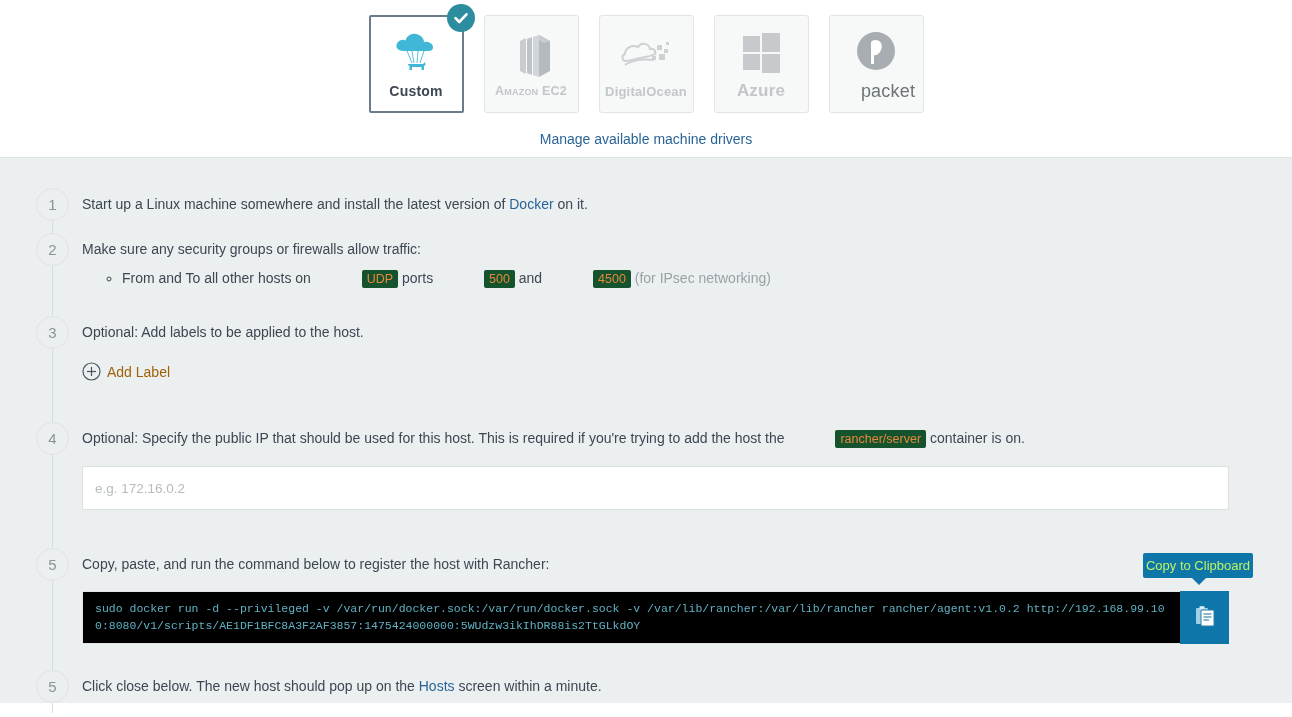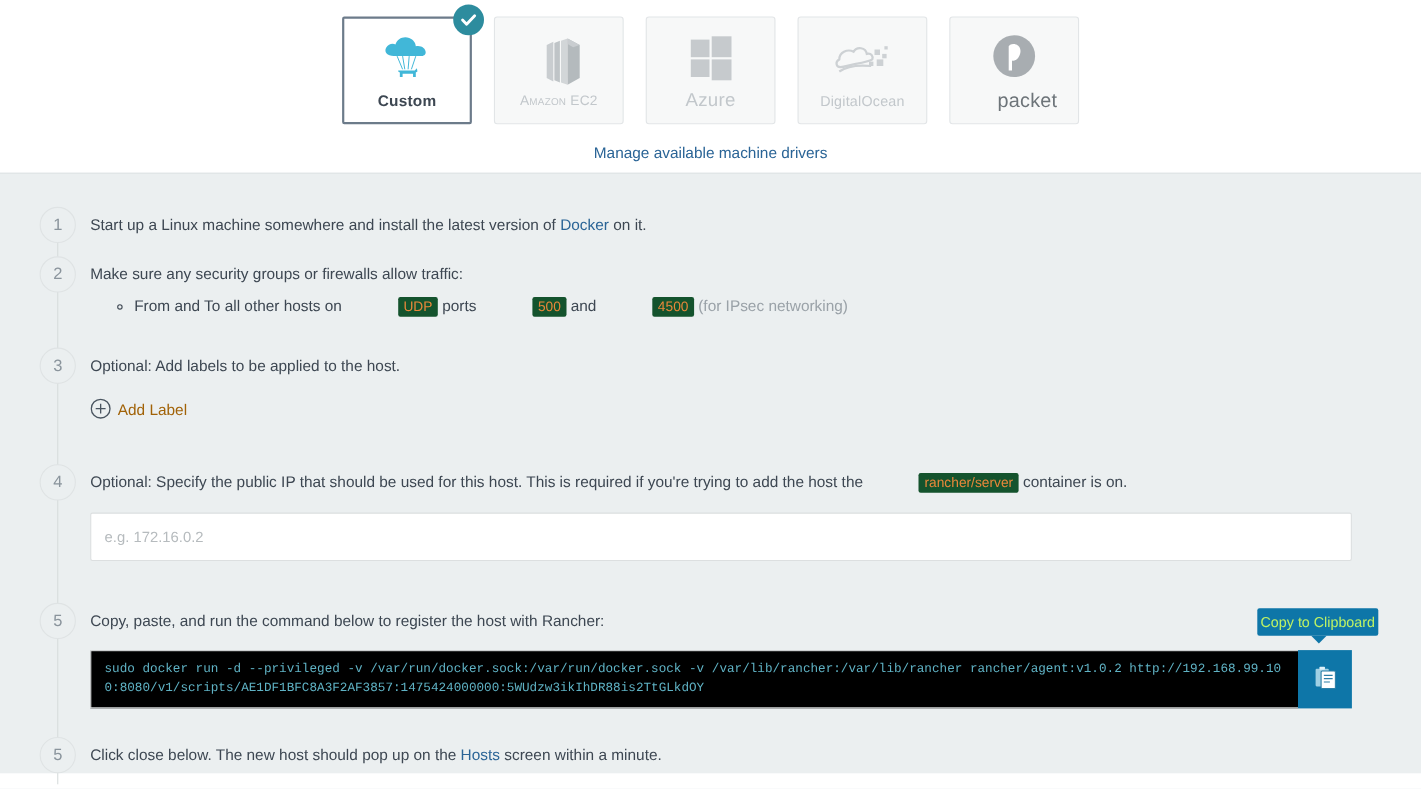--- a/index.html
+++ b/index.html
@@ -24,21 +24,21 @@
     padding-bottom: 10px;
   }
   .driver-row {
     display: flex;
     justify-content: center;
     align-items: flex-start;
     gap: 20px;
   }
   .driver-tile {
     position: relative;
-    width: 118px;
+    width: 95px;
     height: 98px;
     border: 1px solid #d8dcde;
     border-radius: 3px;
     background: #ffffff;
     display: flex;
     flex-direction: column;
     align-items: center;
     justify-content: center;
     box-sizing: border-box;
     cursor: pointer;
@@ -60,21 +60,21 @@
   }
   .tile-label {
     font-size: 14px;
     font-weight: bold;
     color: #3d4752;
     margin-top: 2px;
     letter-spacing: .2px;
   }
   .tile-label.muted {
     color: #c2c7cb;
-    font-weight: normal;
+    font-weight: bold;
     text-align: right;
   }
   .check-badge {
     position: absolute;
     top: -13px;
     right: -13px;
     width: 28px;
     height: 28px;
     border-radius: 50%;
     background: #2d8c9e;
@@ -315,44 +315,44 @@
           <polygon points="27,4 33,2 33,44 27,42" fill="#d2d6d8"></polygon>
           <polygon points="33,2 44,8 44,38 33,44" fill="#b4babd"></polygon>
           <polygon points="33,2 44,8 38,10 33,7" fill="#c9cdd0"></polygon>
         </svg>
       </div>
       <div class="tile-label muted" style="font-size:12.5px;font-variant:small-caps;">Amazon EC2</div>
     </div>
 
     <div class="driver-tile disabled">
       <div class="tile-icon">
-        <svg width="48" height="46" viewBox="0 0 48 46" aria-hidden="true">
-          <rect x="6" y="6" width="17" height="16" fill="#c6cacd"></rect>
-          <rect x="25" y="3" width="18" height="19" fill="#c6cacd"></rect>
-          <rect x="6" y="24" width="17" height="16" fill="#c6cacd"></rect>
-          <rect x="25" y="24" width="18" height="19" fill="#c6cacd"></rect>
-        </svg>
-      </div>
-      <div class="tile-label muted" style="font-size:17px;">Azure</div>
-    </div>
-
-    <div class="driver-tile disabled">
-      <div class="tile-icon">
         <svg width="56" height="42" viewBox="0 0 56 42" aria-hidden="true">
           <path d="M8 26 C4 26 3 21 7 19 C7 13 14 9 20 12 C23 7 31 8 32 14
                    C36 13 38 16 37 19 C34 21 28 22 22 23 C16 24 12 26 8 26 Z" fill="none" stroke="#cdd1d4" stroke-width="2"></path>
           <path d="M7 30 C14 25 26 24 36 25" fill="none" stroke="#cdd1d4" stroke-width="2"></path>
           <rect x="39" y="10" width="5" height="5" fill="#cdd1d4"></rect>
           <rect x="46" y="14" width="4" height="4" fill="#cdd1d4"></rect>
           <rect x="41" y="19" width="6" height="6" fill="#cdd1d4"></rect>
           <rect x="34" y="21" width="4" height="4" fill="#cdd1d4"></rect>
           <rect x="48" y="7" width="3" height="3" fill="#cdd1d4"></rect>
         </svg>
       </div>
       <div class="tile-label muted" style="font-size:13px;">DigitalOcean</div>
+    </div>
+
+    <div class="driver-tile disabled">
+      <div class="tile-icon">
+        <svg width="48" height="46" viewBox="0 0 48 46" aria-hidden="true">
+          <rect x="6" y="6" width="17" height="16" fill="#c6cacd"></rect>
+          <rect x="25" y="3" width="18" height="19" fill="#c6cacd"></rect>
+          <rect x="6" y="24" width="17" height="16" fill="#c6cacd"></rect>
+          <rect x="25" y="24" width="18" height="19" fill="#c6cacd"></rect>
+        </svg>
+      </div>
+      <div class="tile-label muted" style="font-size:17px;">Azure</div>
     </div>
 
     <div class="driver-tile disabled">
       <div class="tile-icon">
         <svg width="46" height="46" viewBox="0 0 46 46" aria-hidden="true">
           <circle cx="23" cy="21" r="19" fill="#a8adb1"></circle>
           <path d="M22 10 C28 10 30 15 28 20 C26.5 24 23 26 21 25 L21 34 L18 34 L18 12
                    C19 10.8 20.5 10 22 10 Z" fill="#ffffff"></path>
         </svg>
       </div>

